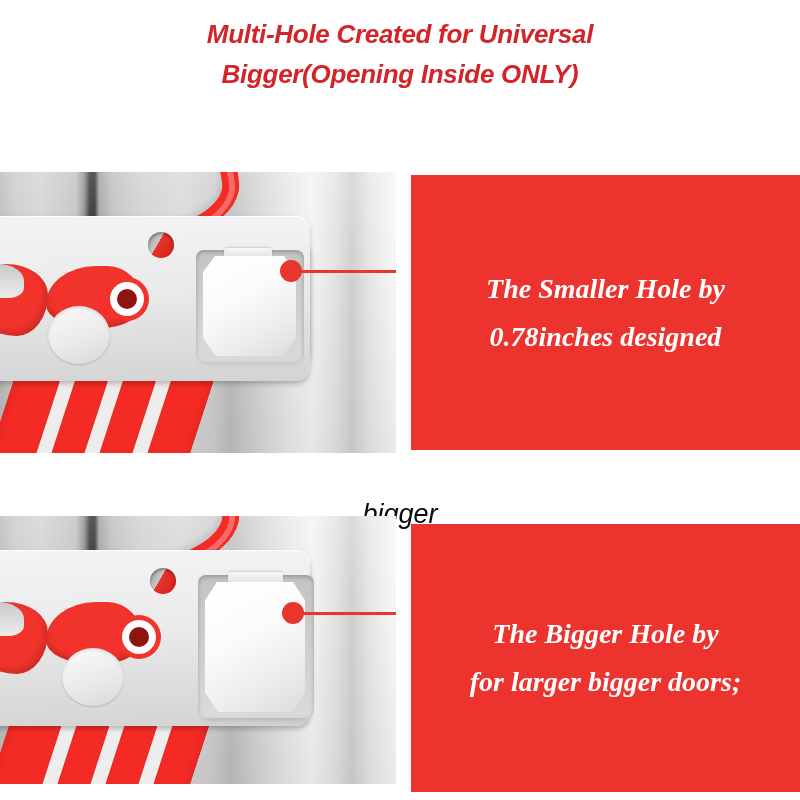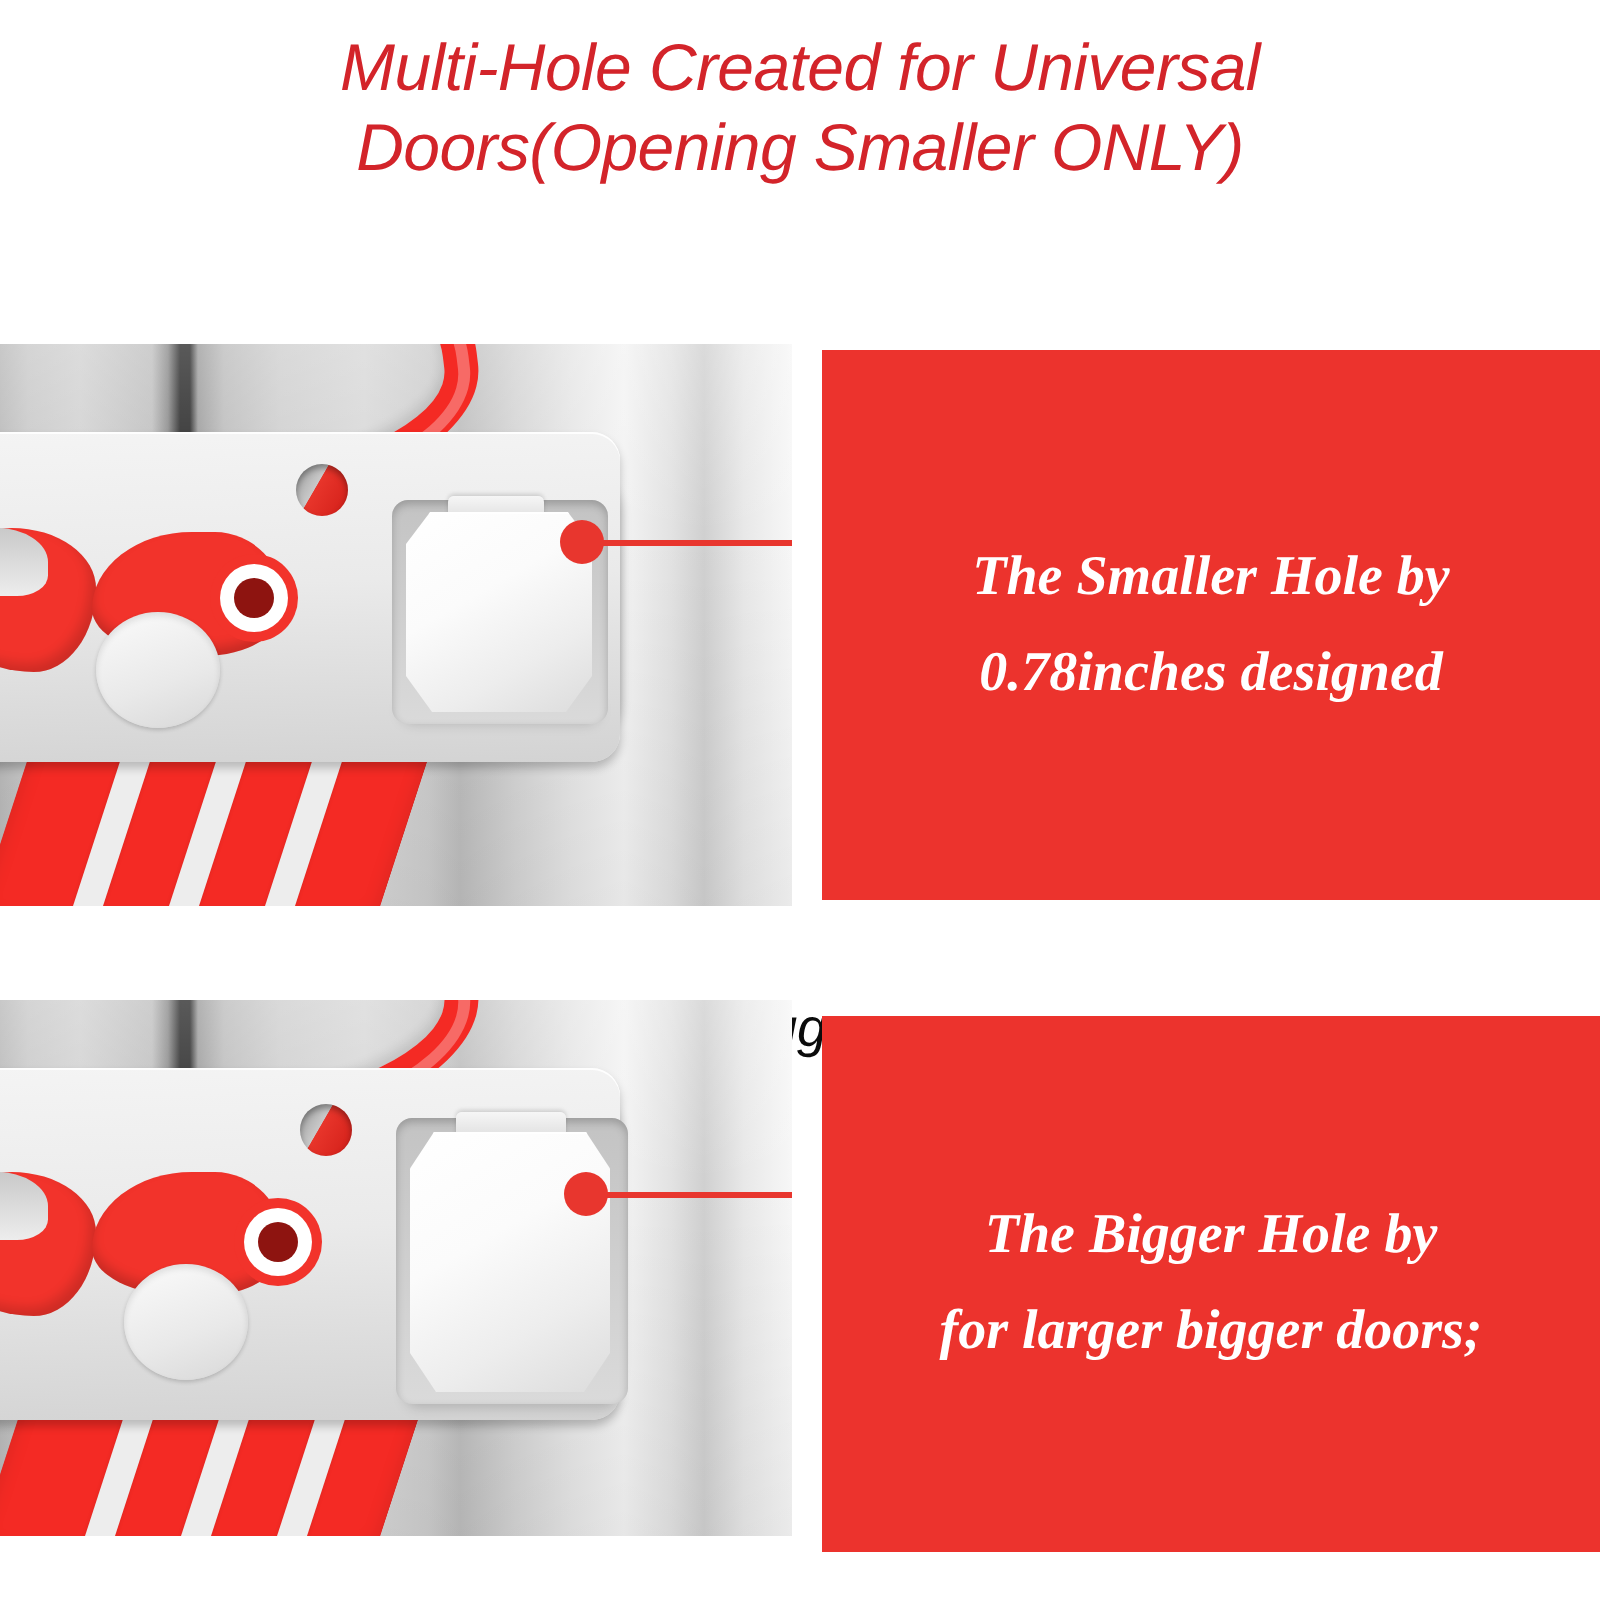--- a/index.html
+++ b/index.html
@@ -22,23 +22,23 @@
   .title-block {
     position:absolute;
     left:0; top:14px;
     width:800px;
     text-align:center;
   }
   .title-line {
     display:block;
     color:#D3242A;
     font-family:"Liberation Sans", sans-serif;
-    font-weight:normal;
+    font-weight:bold;
     font-style:italic;
-    font-size:33px;
+    font-size:26px;
     line-height:40px;
     letter-spacing:-0.3px;
     white-space:nowrap;
   }
 
   
   .section-label {
     position:absolute;
     width:800px;
     text-align:center;
@@ -48,21 +48,21 @@
     font-weight:normal;
     font-size:27px;
     line-height:30px;
   }
   .label-smaller { left:0; top:131px; }
   .label-bigger  { left:0; top:499px; }
 
   
   .row { position:absolute; left:0; width:800px; }
   .row-1 { top:172px; height:281px; }
-  .row-2 { top:500px; height:268px; }
+  .row-2 { top:516px; height:268px; }
 
   
   .photo {
     position:absolute;
     left:0; top:0;
     width:396px; height:100%;
     overflow:hidden;
     background:#d9d9d9;
   }
 
@@ -283,21 +283,21 @@
   }
   .panel-text span { display:block; white-space:nowrap; }
 </style>
 </head>
 <body>
 
 <div class="page">
 
   <div class="title-block">
     <span class="title-line">Multi-Hole Created for Universal</span>
-    <span class="title-line">Doors(Opening Smaller ONLY)</span>
+    <span class="title-line">Bigger(Opening Inside ONLY)</span>
   </div>
 
 
   <div class="row row-1">
 
     <div class="photo">
       <div class="door-bg"></div>
       <div class="door-sheen"></div>
 
       <div class="handle"></div>

